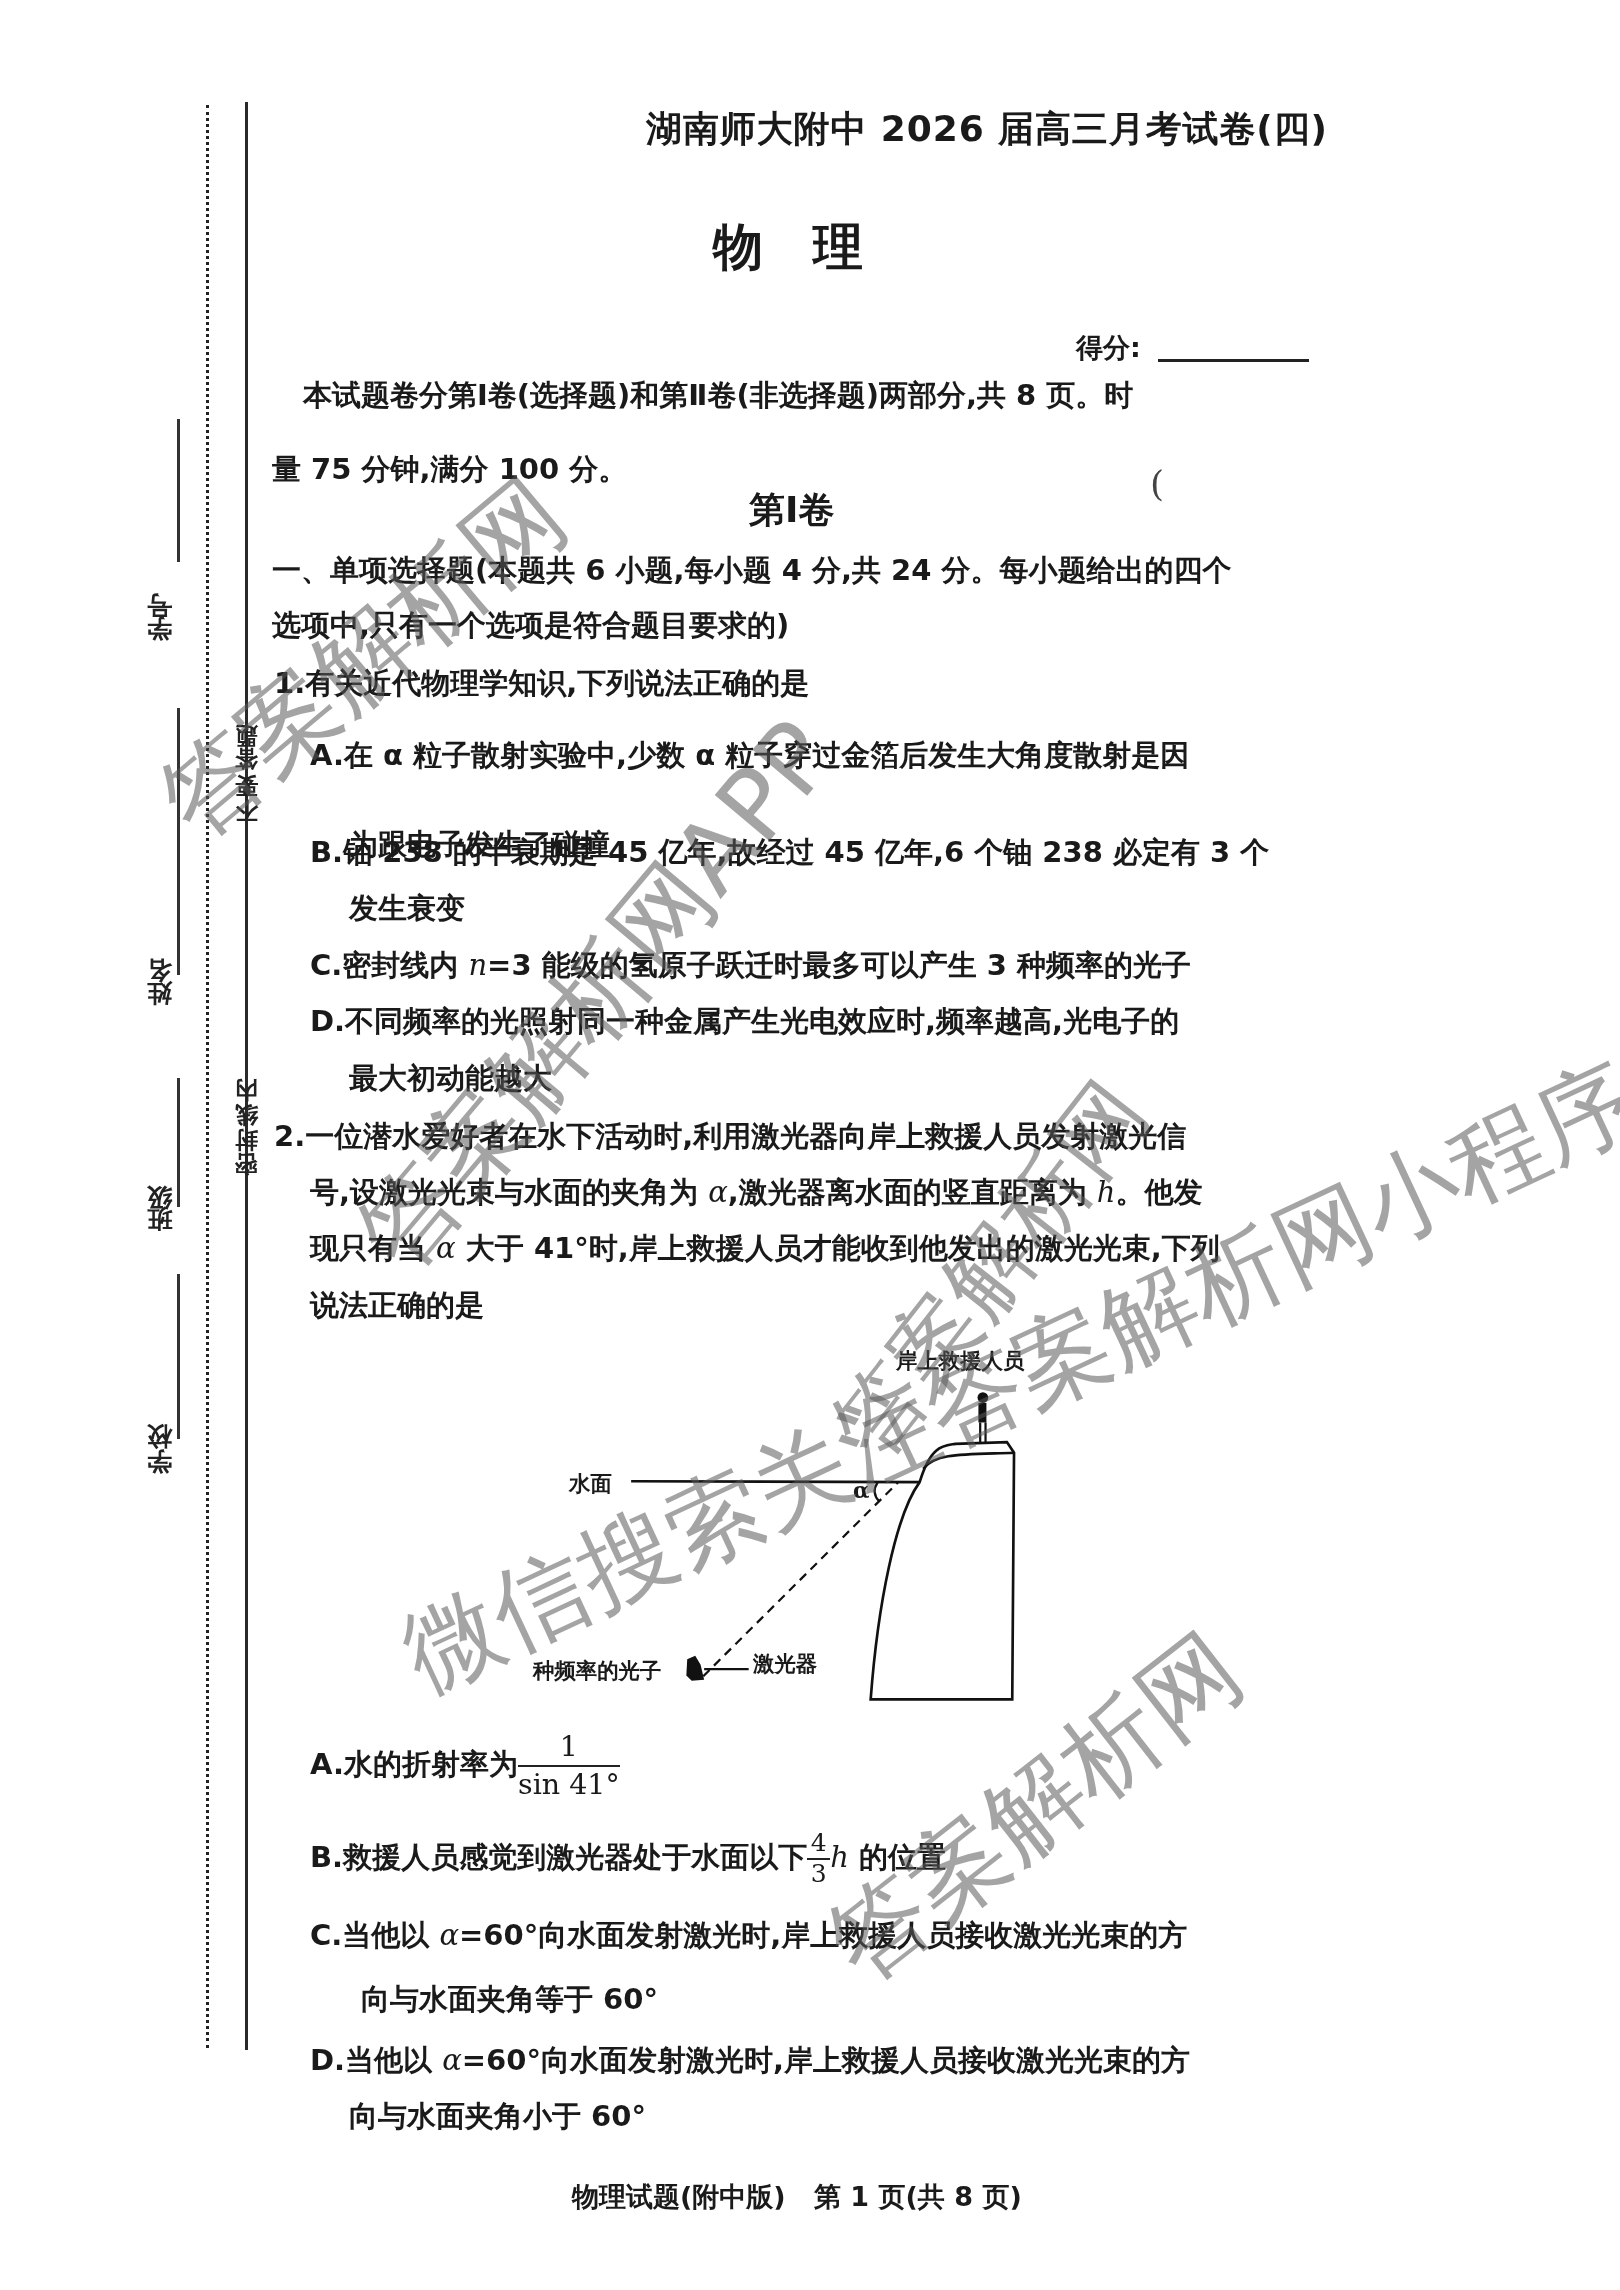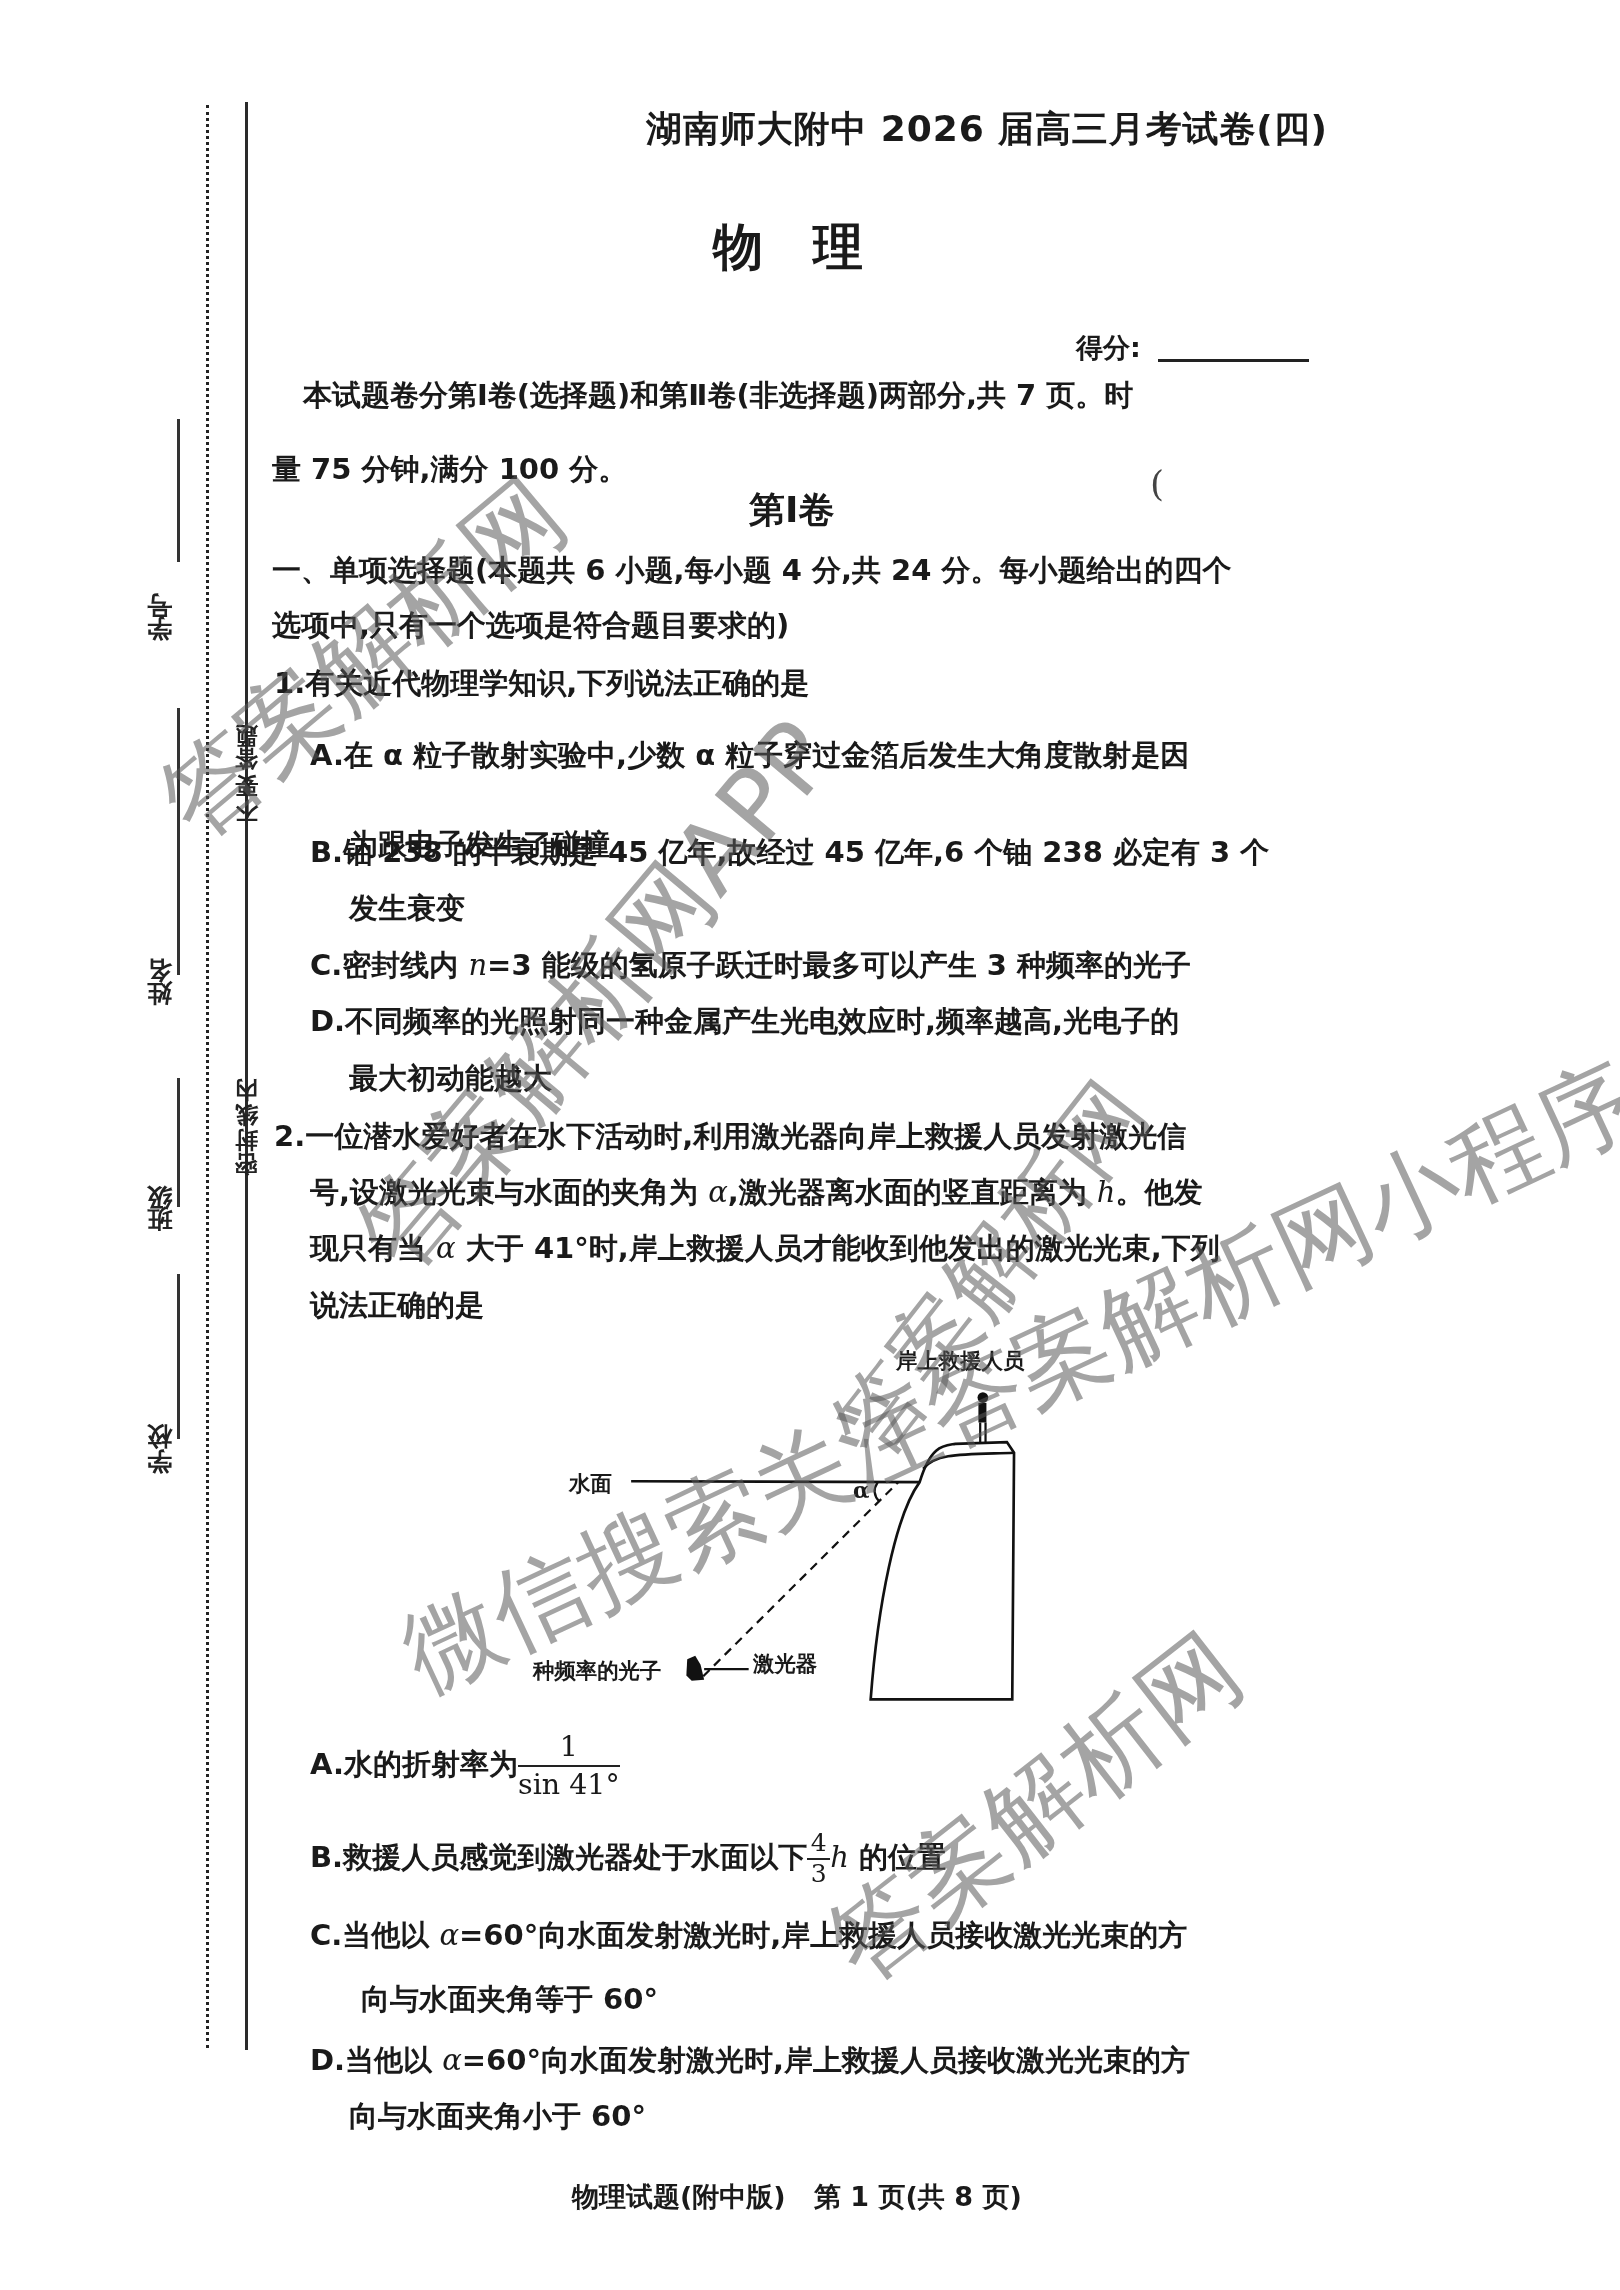--- a/index.html
+++ b/index.html
@@ -48,21 +48,21 @@
 <div class="vlabel" style="top:1448px;">学校</div>
 
 <div class="seal" style="top:740px;letter-spacing:25px;">不要答题</div>
 <div class="seal" style="top:1096px;letter-spacing:25px;">密封线内</div>
 
 <div class="exam-title">湖南师大附中 2026 届高三月考试卷(四)</div>
 <div class="subject">物理</div>
 <div class="score">得分:</div>
 <div class="score-line"></div>
 
-<div class="para" style="left:303px;top:376px;">本试题卷分第Ⅰ卷(选择题)和第Ⅱ卷(非选择题)两部分,共 7 页。时</div>
+<div class="para" style="left:303px;top:376px;">本试题卷分第Ⅰ卷(选择题)和第Ⅱ卷(非选择题)两部分,共 8 页。时</div>
 <div class="para" style="left:272px;top:450px;">量 75 分钟,满分 100 分。</div>
 <div class="pencil-mark">(</div>
 
 <div class="section">第Ⅰ卷</div>
 
 <div class="para" style="left:272px;top:551px;">一、单项选择题(本题共 6 小题,每小题 4 分,共 24 分。每小题给出的四个</div>
 <div class="para" style="left:272px;top:606px;">选项中,只有一个选项是符合题目要求的)</div>
 
 <div class="q-line" style="left:274px;top:664px;">
   <span>1.</span><span>有关近代物理学知识,下列说法正确的是</span>

